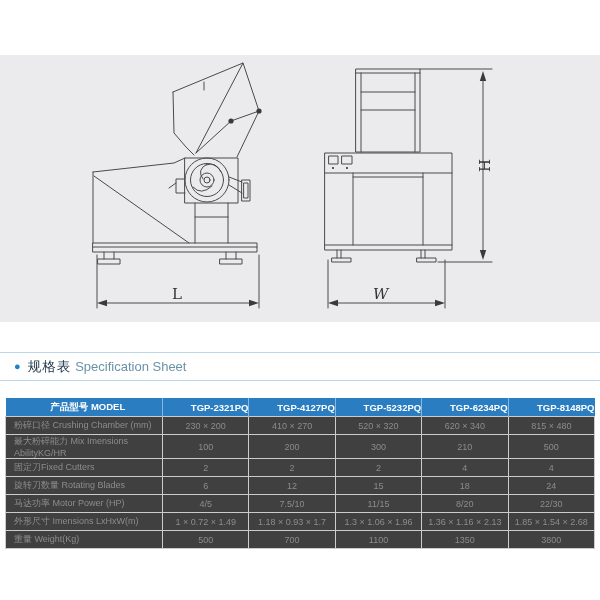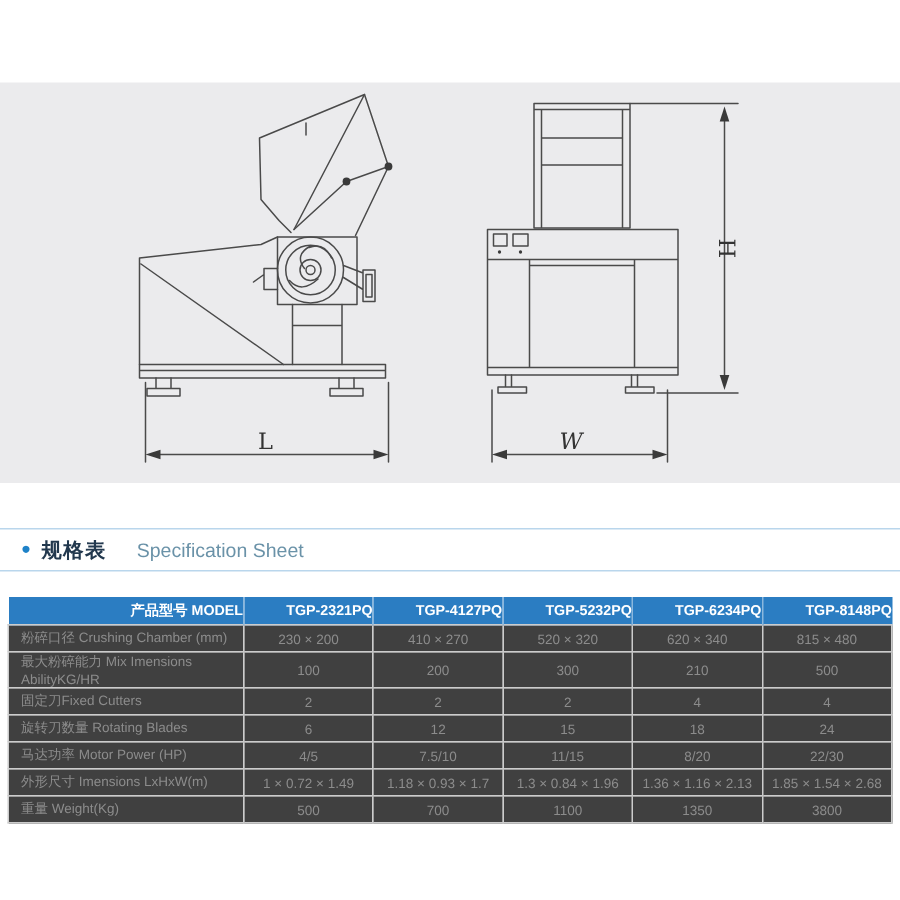--- a/index.html
+++ b/index.html
@@ -6,29 +6,29 @@
   body{font-family:"Liberation Sans", sans-serif; background:#fff;}
   .stage{position:relative;width:600px;height:600px;background:#fff;overflow:hidden;}
 
   .draw-band{position:absolute;top:55px;left:0;width:600px;height:267px;background:var(--drawing_bg,#ebebed);}
   .draw-band svg{display:block;}
 
   .spec-header{position:absolute;top:352px;left:0;width:600px;height:29px;box-sizing:border-box;
     border-top:1px solid var(--divider,#b9d6ec);border-bottom:1px solid var(--divider,#b9d6ec);
     display:flex;align-items:center;padding-left:14px;background:#fff;}
   .bullet{color:var(--accent_bullet,#1e82c8);font-size:11px;margin-right:7px;line-height:1;}
-  .title-zh{color:var(--title_zh,#22384e);font-size:13.5px;font-weight:bold;letter-spacing:1px;margin-right:20px;}
+  .title-zh{color:var(--title_zh,#22384e);font-size:13.5px;font-weight:normal;letter-spacing:1px;margin-right:4px;}
   .title-en{color:var(--title_en,#6a92a8);font-size:13px;}
 
   table.spec{position:absolute;top:398px;left:5px;width:590px;border-collapse:collapse;table-layout:fixed;}
   table.spec col.c-label{width:157px;}
   table.spec th{background:var(--table_header_bg,#2b7dc2);color:var(--table_header_text,#ffffff);
     font-size:9.5px;font-weight:bold;height:18px;padding:0;text-align:right;
     border-left:1px solid rgba(255,255,255,.45);}
-  table.spec th.lbl{text-align:right;padding-left:8px;border-left:none;}
+  table.spec th.lbl{text-align:center;padding-left:8px;border-left:none;}
   table.spec td{border:1px solid var(--table_border,#cccccc);color:var(--table_text,#8c8c8c);
     font-size:9px;height:17px;padding:0;text-align:center;background:#404040;}
   table.spec td.lbl{text-align:left;padding-left:8px;}
 </style>
 </head>
 <body>
 
 <div class="stage">
 
   <div class="draw-band">
@@ -166,21 +166,21 @@
         <td>4/5</td>
         <td>7.5/10</td>
         <td>11/15</td>
         <td>8/20</td>
         <td>22/30</td>
       </tr>
       <tr>
         <td class="lbl">外形尺寸 Imensions LxHxW(m)</td>
         <td>1 × 0.72 × 1.49</td>
         <td>1.18 × 0.93 × 1.7</td>
-        <td>1.3 × 0.84 × 1.96</td>
+        <td>1.3 × 1.06 × 1.96</td>
         <td>1.36 × 1.16 × 2.13</td>
         <td>1.85 × 1.54 × 2.68</td>
       </tr>
       <tr>
         <td class="lbl">重量 Weight(Kg)</td>
         <td>500</td>
         <td>700</td>
         <td>1100</td>
         <td>1350</td>
         <td>3800</td>

